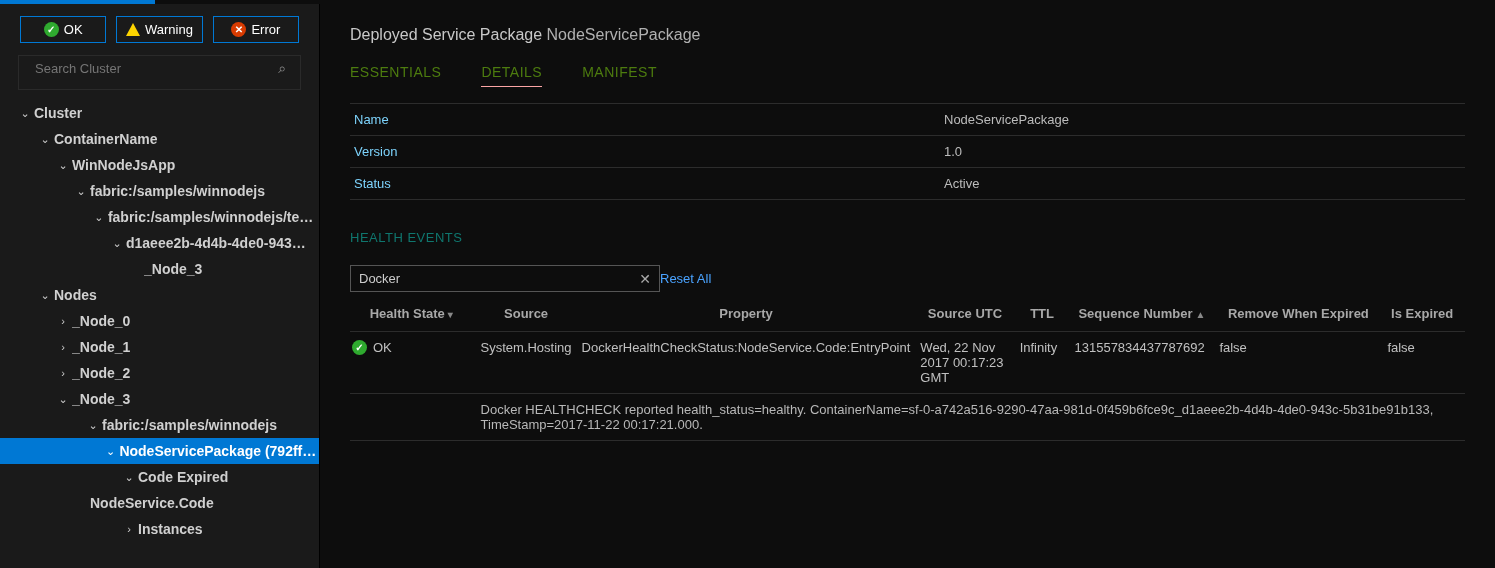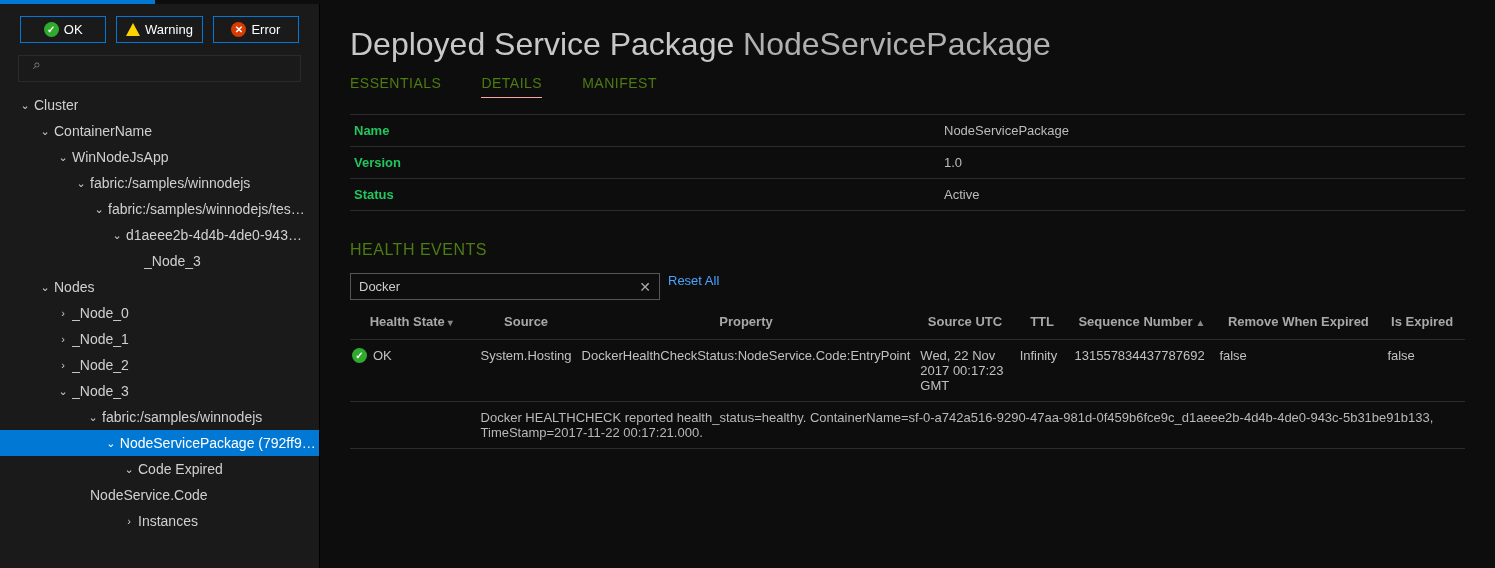--- a/index.html
+++ b/index.html
@@ -14,35 +14,35 @@
 .icon-ok-bg { background: #2faa2f; color: #fff; }
 .icon-warn { width: 0; height: 0; border-left: 7px solid transparent; border-right: 7px solid transparent; border-bottom: 13px solid #fdd400; display: inline-block; position: relative; }
 .icon-err-bg { background: #d83b01; color: #fff; }
 .search-row { padding: 0 14px 8px 14px; display: flex; align-items: center; border: 1px solid #2a2a2a; margin: 0 18px 10px 18px; }
 .search-input { flex: 1; background: transparent; border: none; color: #bbb; font-size: 13px; padding: 5px 2px; outline: none; }
 .search-icon { color: #888; font-size: 14px; }
 .tree { flex: 1; overflow-y: auto; font-size: 14px; }
 .tree-item { display: flex; align-items: center; padding: 5px 0 5px 0; cursor: pointer; white-space: nowrap; overflow: hidden; text-overflow: ellipsis; }
 .tree-item.selected { background: #0078d4; color: #fff; }
 .chev { display: inline-block; width: 10px; margin-right: 4px; font-size: 11px; color: #ccc; text-align: center; }
-.tree-label { overflow: hidden; text-overflow: ellipsis; }
+.tree-label { overflow: hidden; text-overflow: ellipsis; font-weight: bold; }
 .content { flex: 1; background: #0d0d0d; padding: 22px 30px; overflow-y: auto; }
-.page-title { font-size: 32px; font-weight: 300; color: #b0b0b0; margin-bottom: 12px; }
+.page-title { font-size: 16px; font-weight: 300; color: #b0b0b0; margin-bottom: 20px; }
 .page-title .bold { font-weight: 400; color: #c8c8c8; }
 .tabs { display: flex; gap: 40px; border-bottom: none; margin-bottom: 16px; }
 .tab { font-size: 14px; letter-spacing: 0.5px; color: #4d7c0f; padding-bottom: 6px; cursor: pointer; }
 .tab.active { border-bottom: 1px solid #fca5a5; }
 .essentials-table { width: 100%; border-collapse: collapse; margin-bottom: 30px; }
 .essentials-table tr { border-top: 1px solid #2c2c2c; }
 .essentials-table tr:last-child { border-bottom: 1px solid #2c2c2c; }
 .essentials-table td { padding: 8px 4px; font-size: 13px; }
-.ess-label { color: #22c55e; font-weight: 700; width: 590px; }
+.ess-label { color: #7dd3fc; font-weight: 400; width: 590px; }
 .ess-value { color: #bcbcbc; }
-.section-title { font-size: 16px; font-weight: 300; color: #4d7c0f; letter-spacing: 0.5px; margin-bottom: 14px; }
-.events-filter-row { display: flex; gap: 8px; margin-bottom: 8px; }
+.section-title { font-size: 13px; font-weight: 300; color: #0f766e; letter-spacing: 0.5px; margin-bottom: 20px; }
+.events-filter-row { display: flex; gap: 0; align-items: center; margin-bottom: 8px; }
 .events-search { display: flex; align-items: center; border: 1px solid #555; width: 310px; padding: 2px 6px; }
 .events-search input { flex: 1; background: transparent; border: none; color: #ccc; font-size: 13px; padding: 3px 2px; outline: none; }
 .events-clear { color: #aaa; font-size: 14px; cursor: pointer; padding: 0 2px; }
 .reset-link { color: #4aa3ff; font-size: 13px; cursor: pointer; }
 .events-table { width: 100%; border-collapse: collapse; font-size: 13px; }
 .events-table th { text-align: center; color: #a8a8a8; font-weight: 600; padding: 6px 8px 10px 2px; font-size: 13px; border-bottom: 1px solid #2c2c2c; }
 .events-table td { padding: 8px 8px 8px 2px; color: #c0c0c0; vertical-align: top; border-bottom: 1px solid #2c2c2c; }
 .filter-glyph, .sort-glyph { font-size: 10px; color: #888; margin-left: 3px; }
 .health-cell { display: flex; align-items: center; gap: 6px; }
 .desc-row td { color: #b8b8b8; font-size: 13px; }
@@ -63,20 +63,21 @@
       <button class="filter-btn">
           <span class="icon-warn"></span>
           <span>Warning</span>
         </button>
       <button class="filter-btn">
           <span class="icon-circle icon-err-bg">✕</span>
           <span>Error</span>
         </button>
     </div>
     <div class="search-row">
+      <input class="search-input" placeholder="Search Cluster" style="">
       <span class="search-icon">⌕</span>
     </div>
     <div class="tree">
       <div class="tree-item" style="padding-left:20px">
           <span class="chev">⌄</span>
           <span class="tree-label">Cluster</span>
         </div>
       <div class="tree-item" style="padding-left:40px">
           <span class="chev">⌄</span>
           <span class="tree-label">ContainerName</span>

